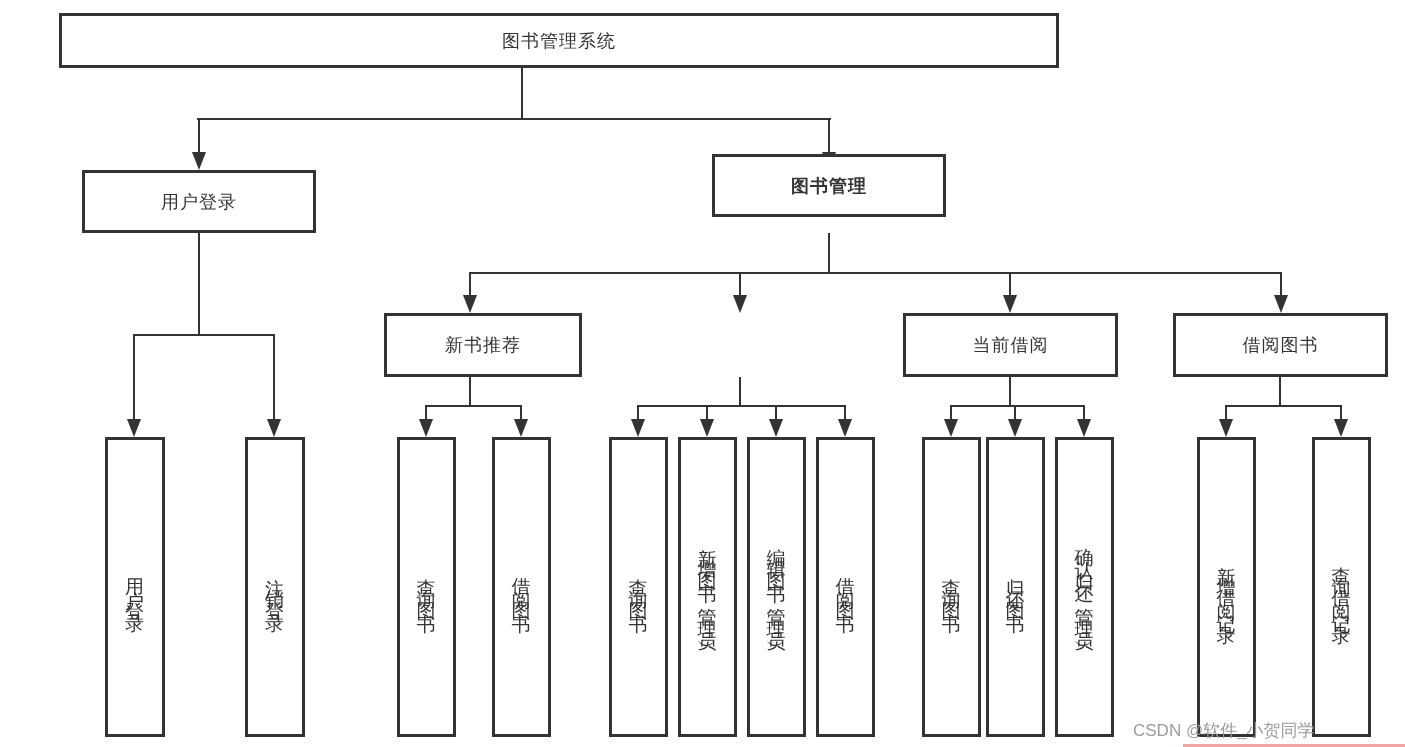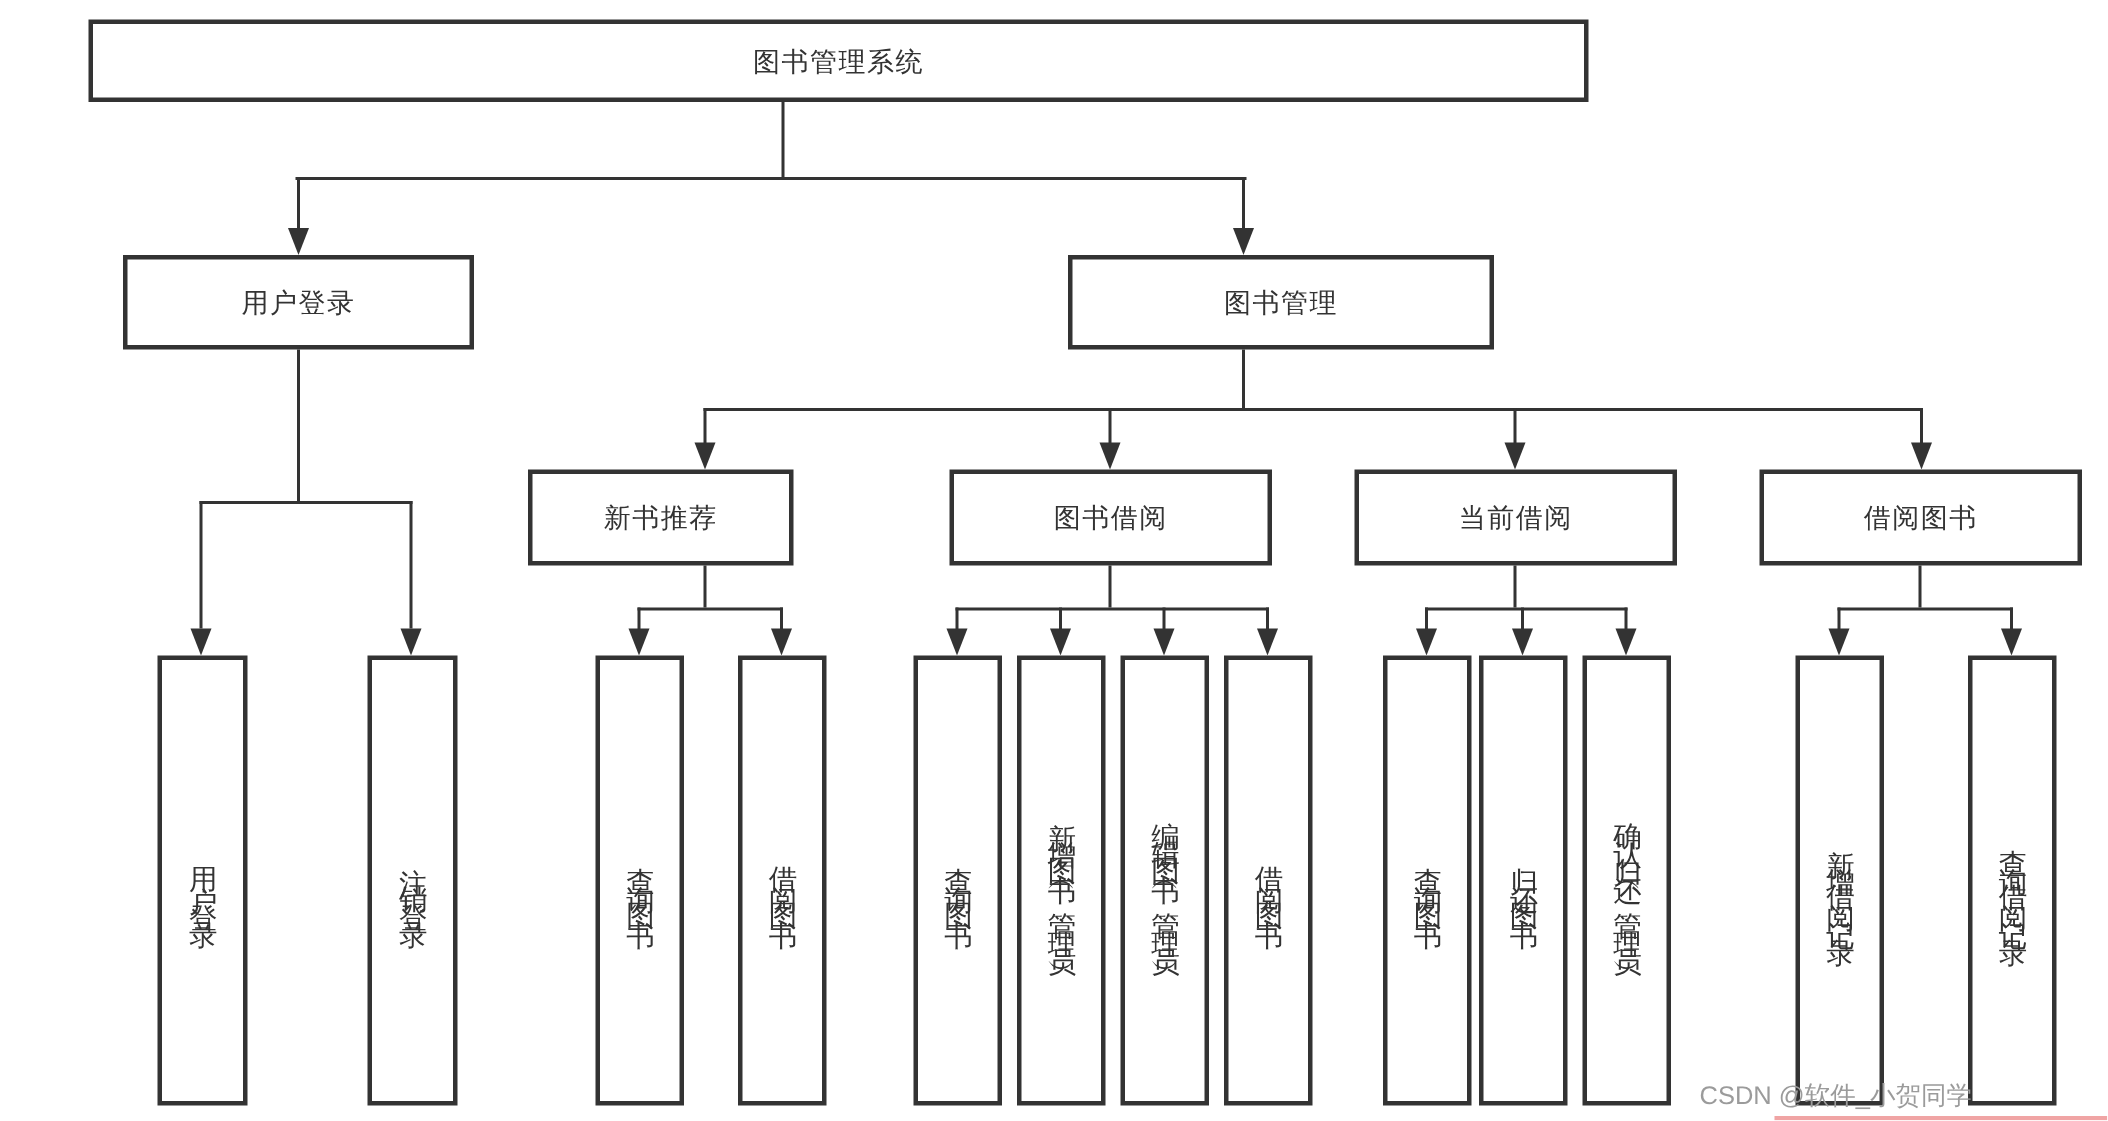--- a/index.html
+++ b/index.html
@@ -45,21 +45,21 @@
   <div class="vl" style="left:521px;top:68px;width:2px;height:50px;"></div>
   <div class="hl" style="left:197px;top:118px;width:634px;height:2px;"></div>
   <div class="vl" style="left:198px;top:118px;width:2px;height:35px;"></div>
   <div class="vl" style="left:828px;top:118px;width:2px;height:35px;"></div>
   <div class="arrow" style="left:192px;top:152px;"></div>
   <div class="arrow" style="left:822px;top:152px;"></div>
 
   <div class="box" style="left:82px;top:170px;width:234px;height:63px;">
     <span>用户登录</span>
   </div>
-  <div class="box" style="left:712px;top:170px;width:284px;height:63px;">
+  <div class="box" style="left:712px;top:154px;width:234px;height:63px;font-weight:bold;">
     <span>图书管理</span>
   </div>
 
   <div class="vl" style="left:198px;top:233px;width:2px;height:101px;"></div>
   <div class="hl" style="left:133px;top:334px;width:142px;height:2px;"></div>
   <div class="vl" style="left:133px;top:334px;width:2px;height:85px;"></div>
   <div class="vl" style="left:273px;top:334px;width:2px;height:85px;"></div>
   <div class="arrow" style="left:127px;top:419px;"></div>
   <div class="arrow" style="left:267px;top:419px;"></div>
 
@@ -67,25 +67,22 @@
   <div class="hl" style="left:469px;top:272px;width:813px;height:2px;"></div>
   <div class="vl" style="left:469px;top:272px;width:2px;height:24px;"></div>
   <div class="vl" style="left:739px;top:272px;width:2px;height:24px;"></div>
   <div class="vl" style="left:1009px;top:272px;width:2px;height:24px;"></div>
   <div class="vl" style="left:1280px;top:272px;width:2px;height:24px;"></div>
   <div class="arrow" style="left:463px;top:295px;"></div>
   <div class="arrow" style="left:733px;top:295px;"></div>
   <div class="arrow" style="left:1003px;top:295px;"></div>
   <div class="arrow" style="left:1274px;top:295px;"></div>
 
-  <div class="box" style="left:352px;top:313px;width:177px;height:64px;">
+  <div class="box" style="left:384px;top:313px;width:198px;height:64px;">
     <span>新书推荐</span>
-  </div>
-  <div class="box" style="left:633px;top:313px;width:215px;height:64px;">
-    <span>图书借阅</span>
   </div>
   <div class="box" style="left:903px;top:313px;width:215px;height:64px;">
     <span>当前借阅</span>
   </div>
   <div class="box" style="left:1173px;top:313px;width:215px;height:64px;">
     <span>借阅图书</span>
   </div>
 
   <div class="vl" style="left:469px;top:377px;width:2px;height:28px;"></div>
   <div class="hl" style="left:425px;top:405px;width:97px;height:2px;"></div>

